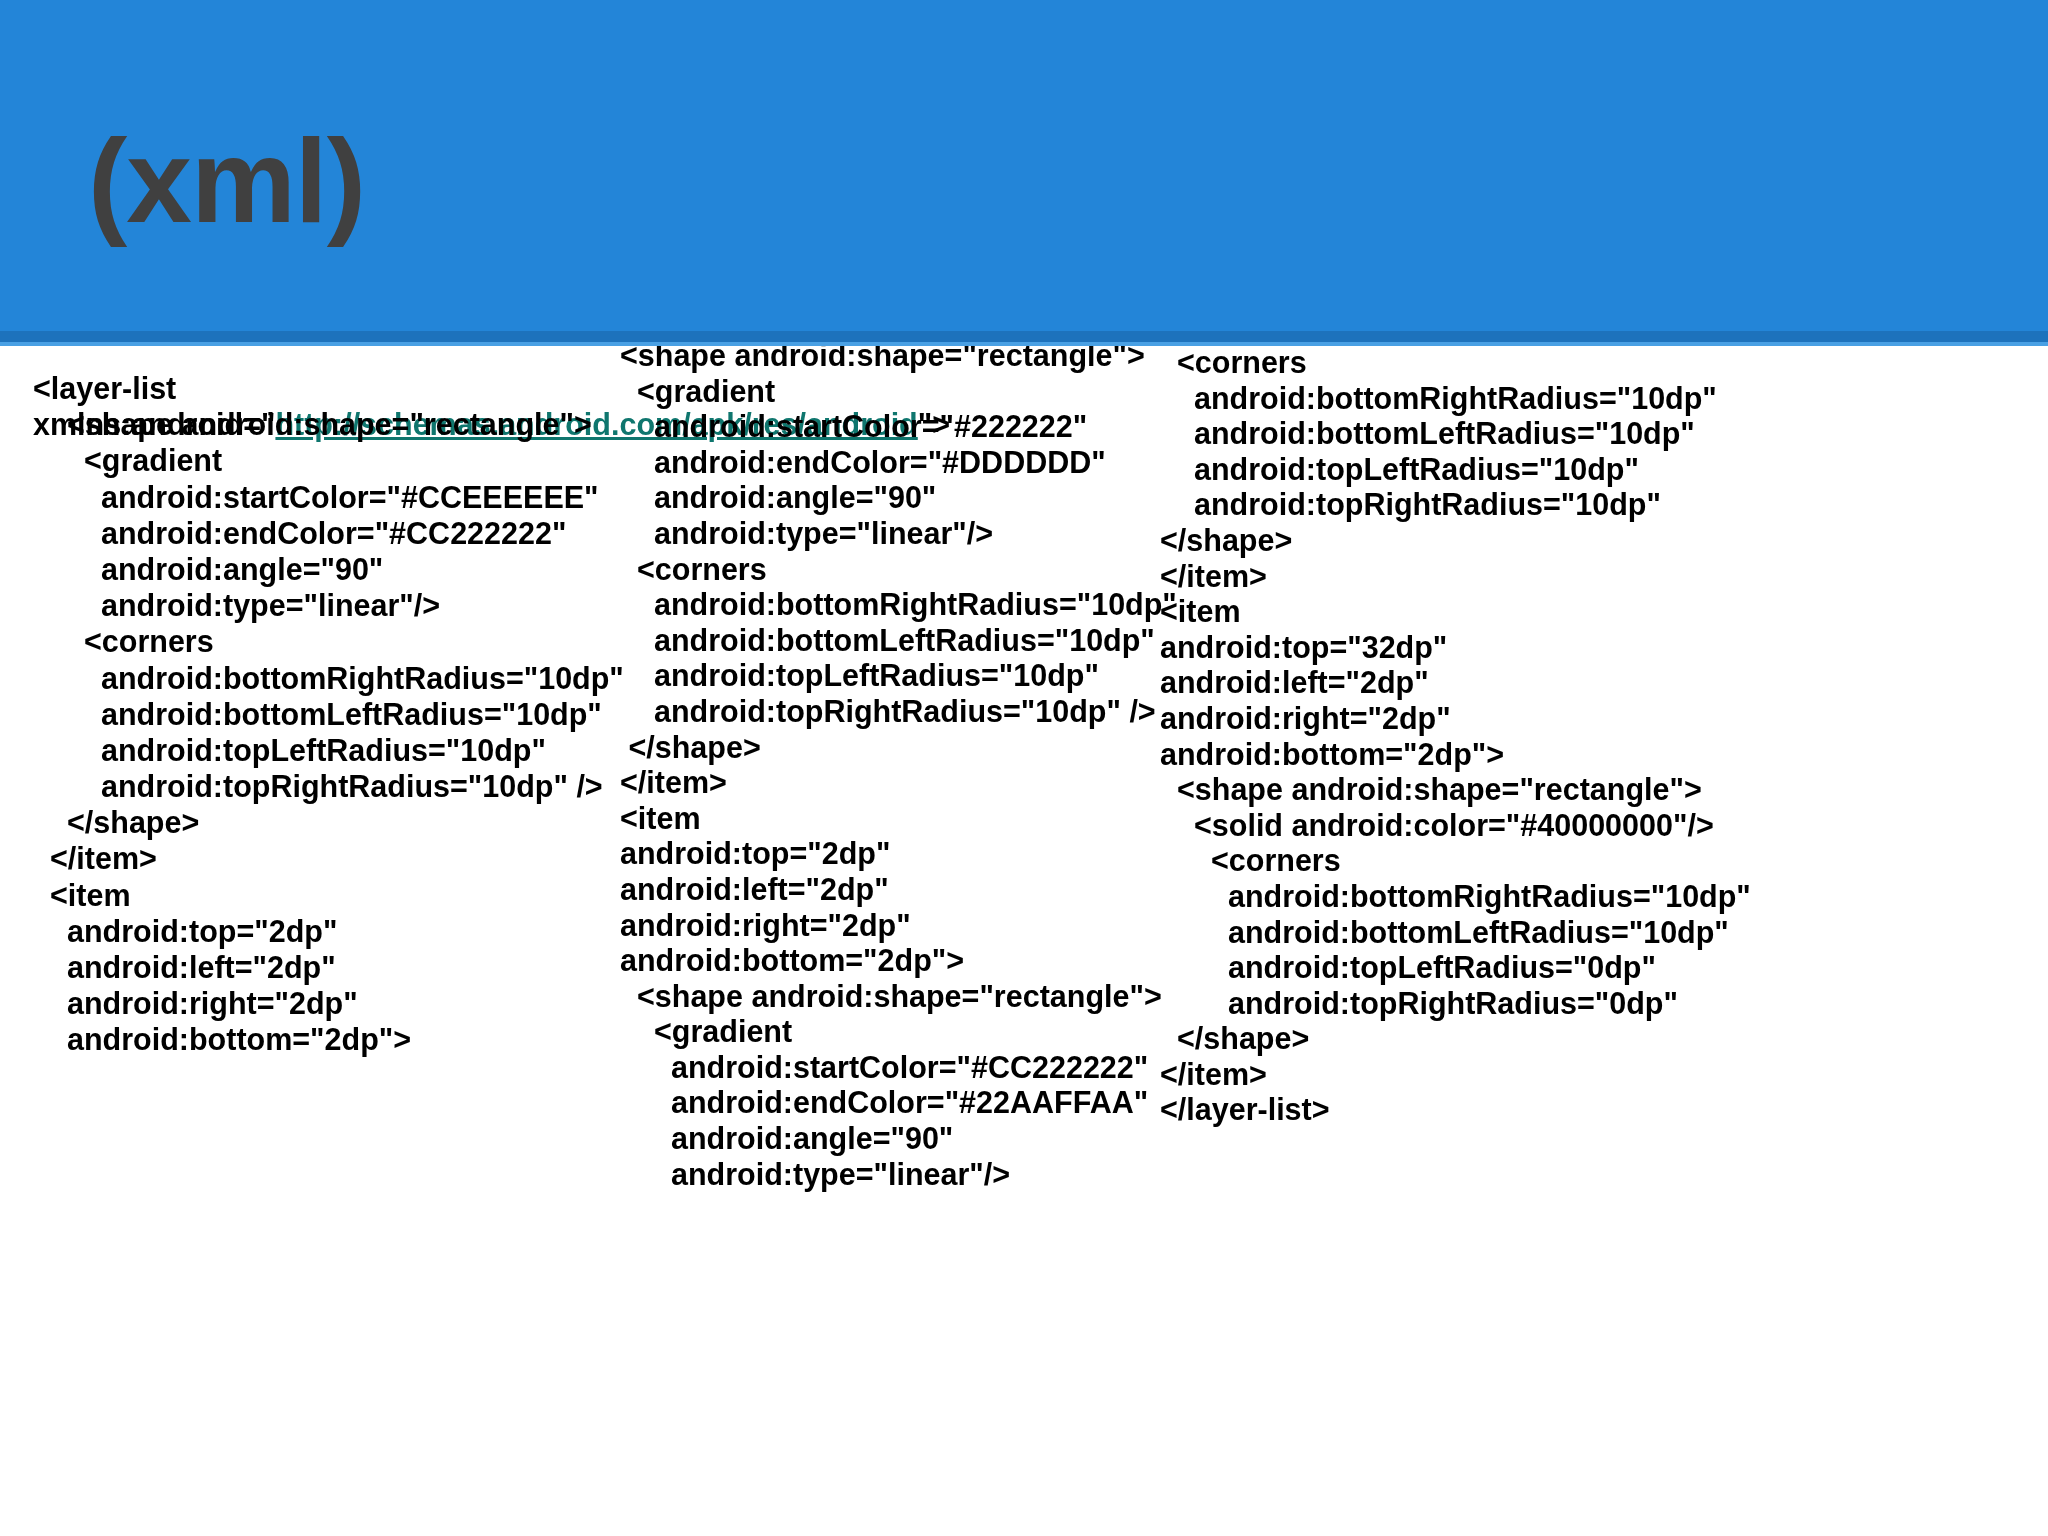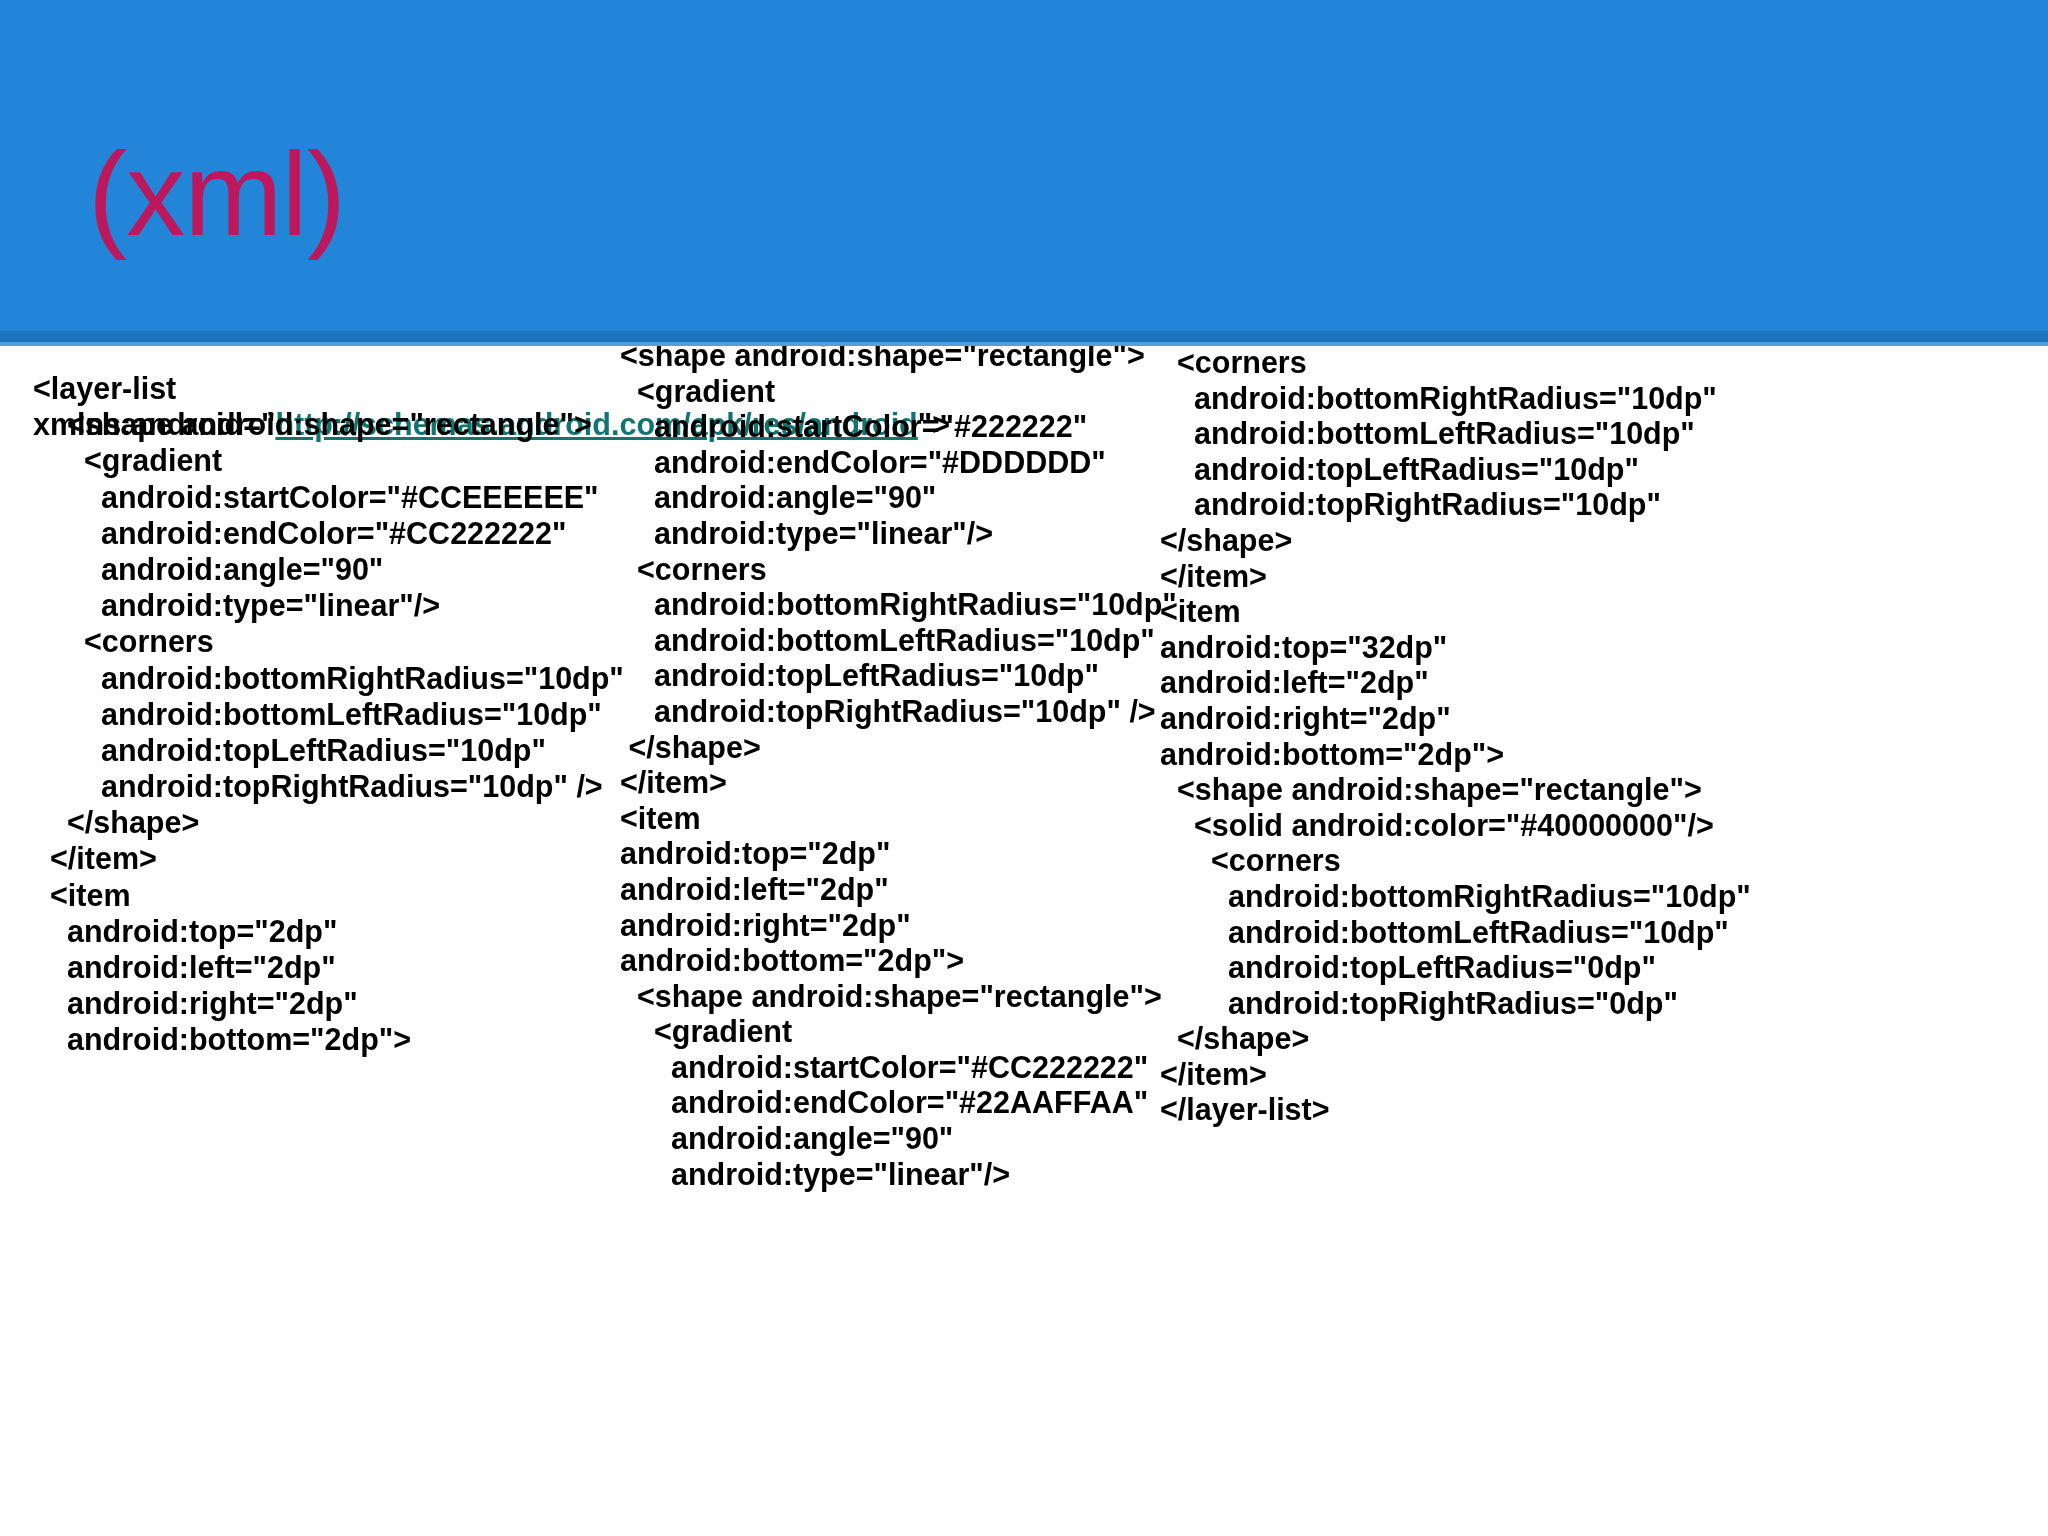--- a/index.html
+++ b/index.html
@@ -38,26 +38,25 @@
     top: 342px;
     width: 2048px;
     height: 4px;
     background: #49A0E4;
   }
   #page-title {
     position: absolute;
     left: 88px;
     top: 122px;
     font-size: 118px;
-    font-weight: normal;
-    color: #be185d;
+    font-weight: bold;
+    color: #404040;
     letter-spacing: -1px;
     line-height: 1;
     white-space: nowrap;
-    margin-top: 13px;
   }
 
   
   #code-area {
     position: absolute;
     left: 0;
     top: 346px;
     width: 2048px;
     height: 1190px;
     overflow: hidden;

